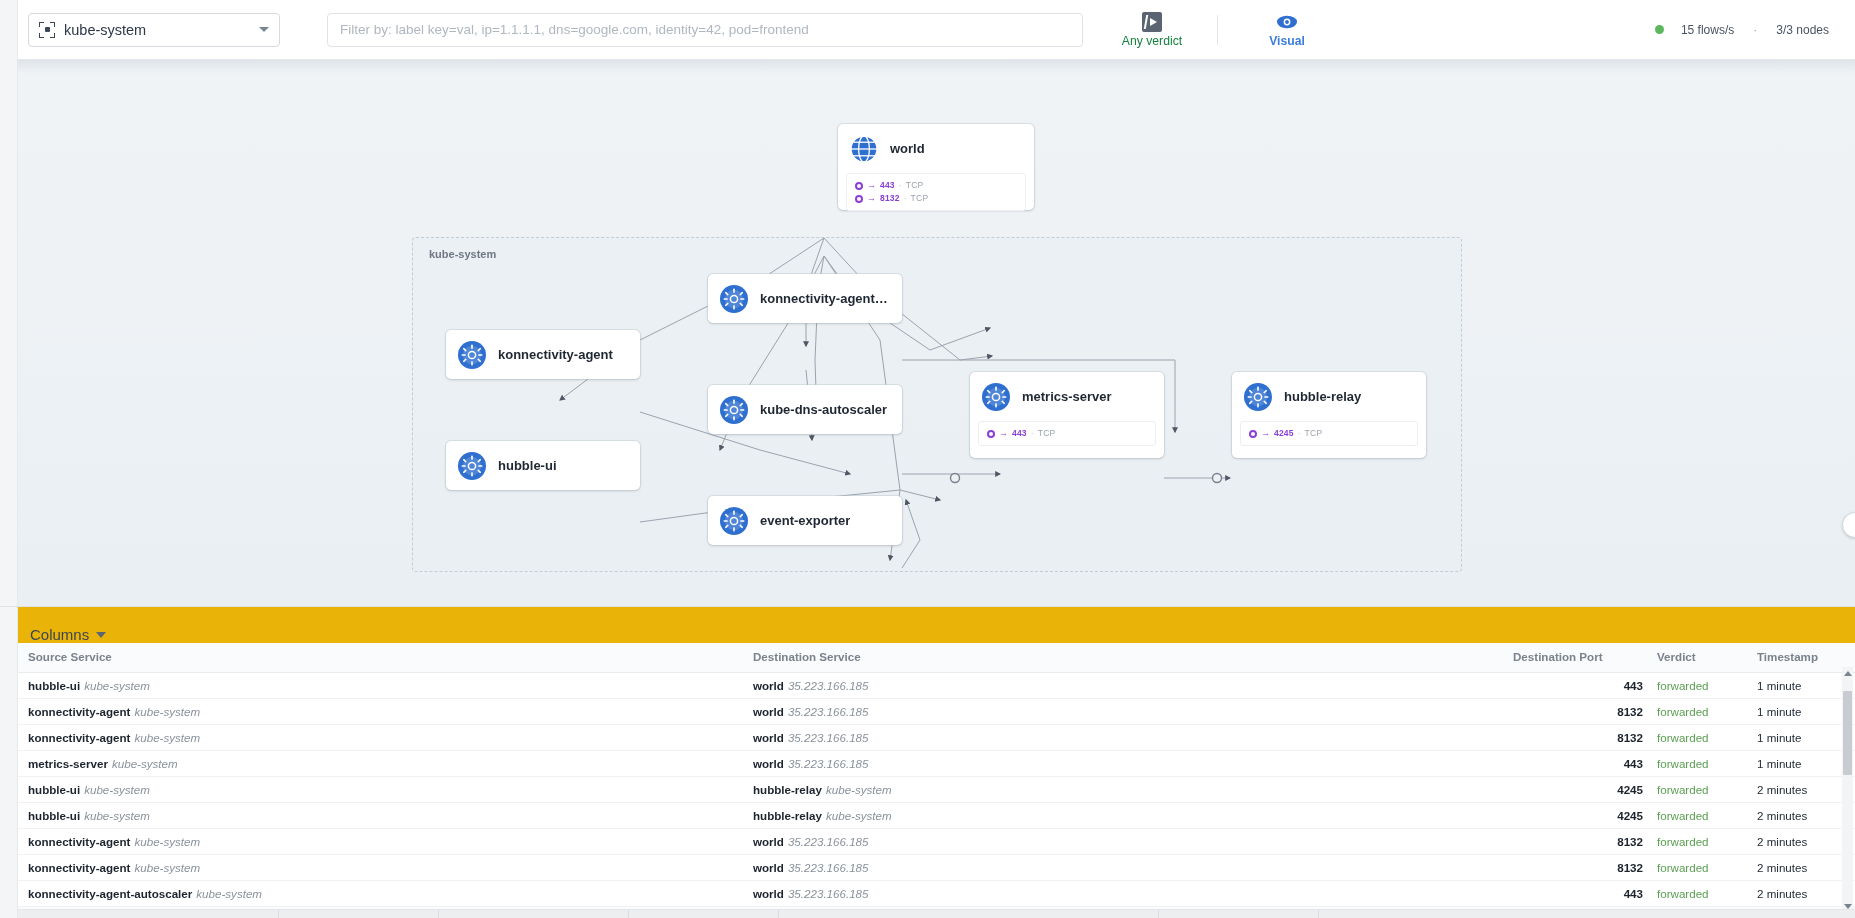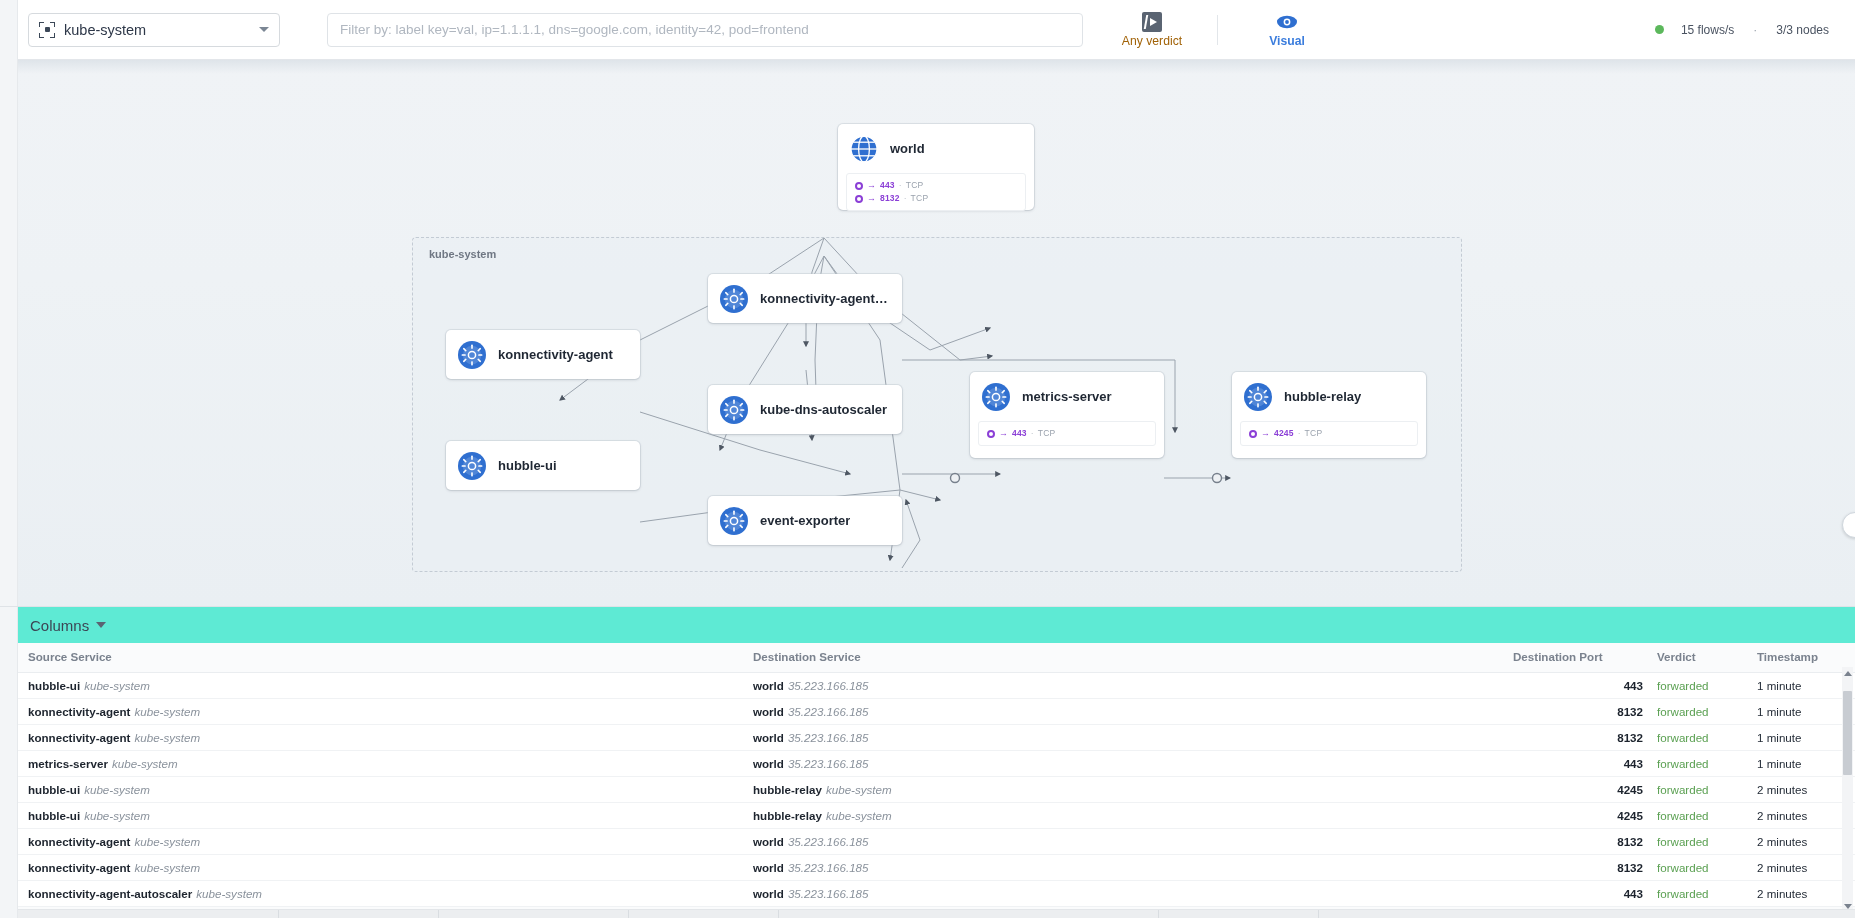--- a/index.html
+++ b/index.html
@@ -67,21 +67,21 @@
   }
   .filter-input::placeholder { color: #b0b7c0; }
 
   .tb-btn {
     margin-left: 30px;
     width: 78px;
     display: flex; flex-direction: column; align-items: center;
     cursor: pointer;
     gap: 2px;
   }
-  .tb-btn .cap { font-size: 12.2px; color: #a16207; white-space: nowrap; }
+  .tb-btn .cap { font-size: 12.2px; color: #15803d; white-space: nowrap; }
   .tb-btn.active .cap { color: #3b7ddd; font-weight: bold; }
   .tb-sep { margin-left: 26px; width: 1px; height: 30px; background: #e2e6ea; }
 
   .verdict-glyph {
     width: 20px; height: 20px; border-radius: 2px;
     background: #5a6472;
     position: relative;
     display:flex; align-items:center; justify-content:center;
   }
   .verdict-glyph::after {
@@ -187,23 +187,23 @@
     width: 1855px; height: 312px;
     background: #fafbfc;
     border-top: 1px solid #dfe3e7;
   }
   .table-left-rail {
     position:absolute; left:0; top:0; width:18px; height:312px;
     background:#f3f5f7; border-right:1px solid #e6e9ec;
   }
   .columns-bar {
     position: absolute; left: 18px; top: 0; right: 0;
-    height: 36px; display: flex; align-items: center;
+    height: 36px; display: flex; align-items: flex-end;
     padding-left: 12px;
-    background: #5eead4;
+    background: #eab308;
   }
   .columns-btn {
     display: flex; align-items: center; gap: 7px;
     font-size: 15px; color: #3c4654; cursor: pointer;
   }
   .columns-caret {
     width: 0; height: 0;
     border-left: 5px solid transparent; border-right: 5px solid transparent;
     border-top: 6px solid #5a6472;
   }

